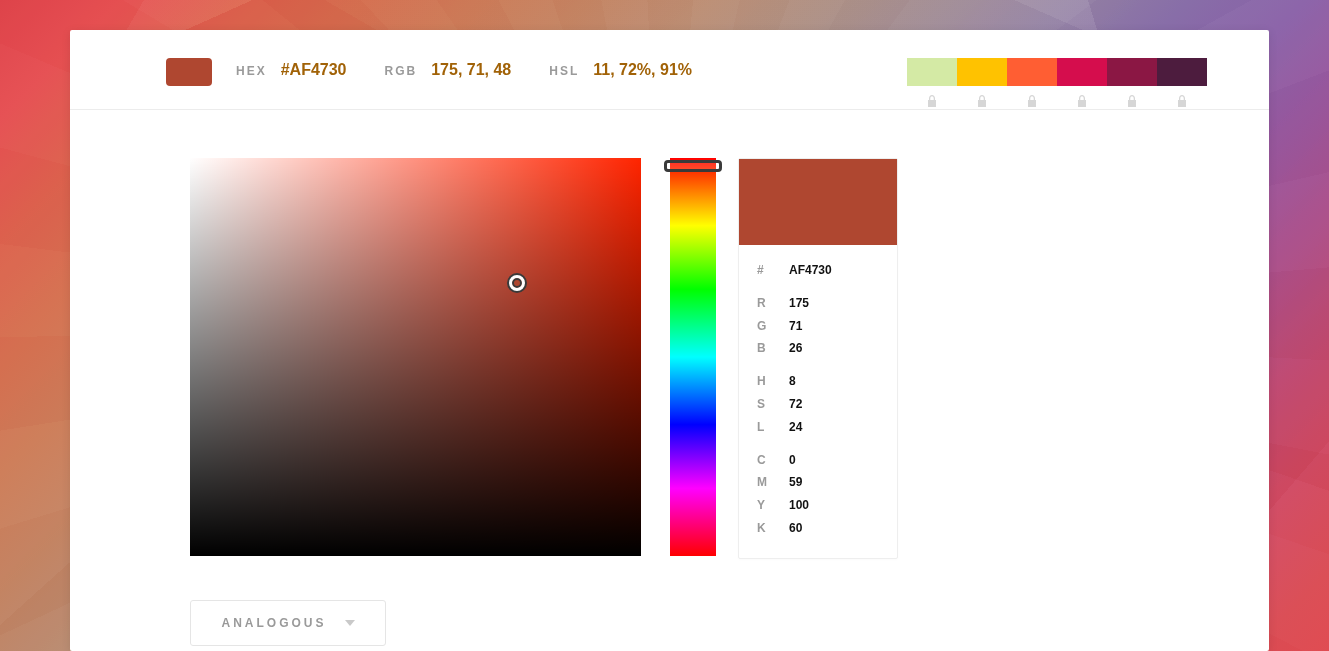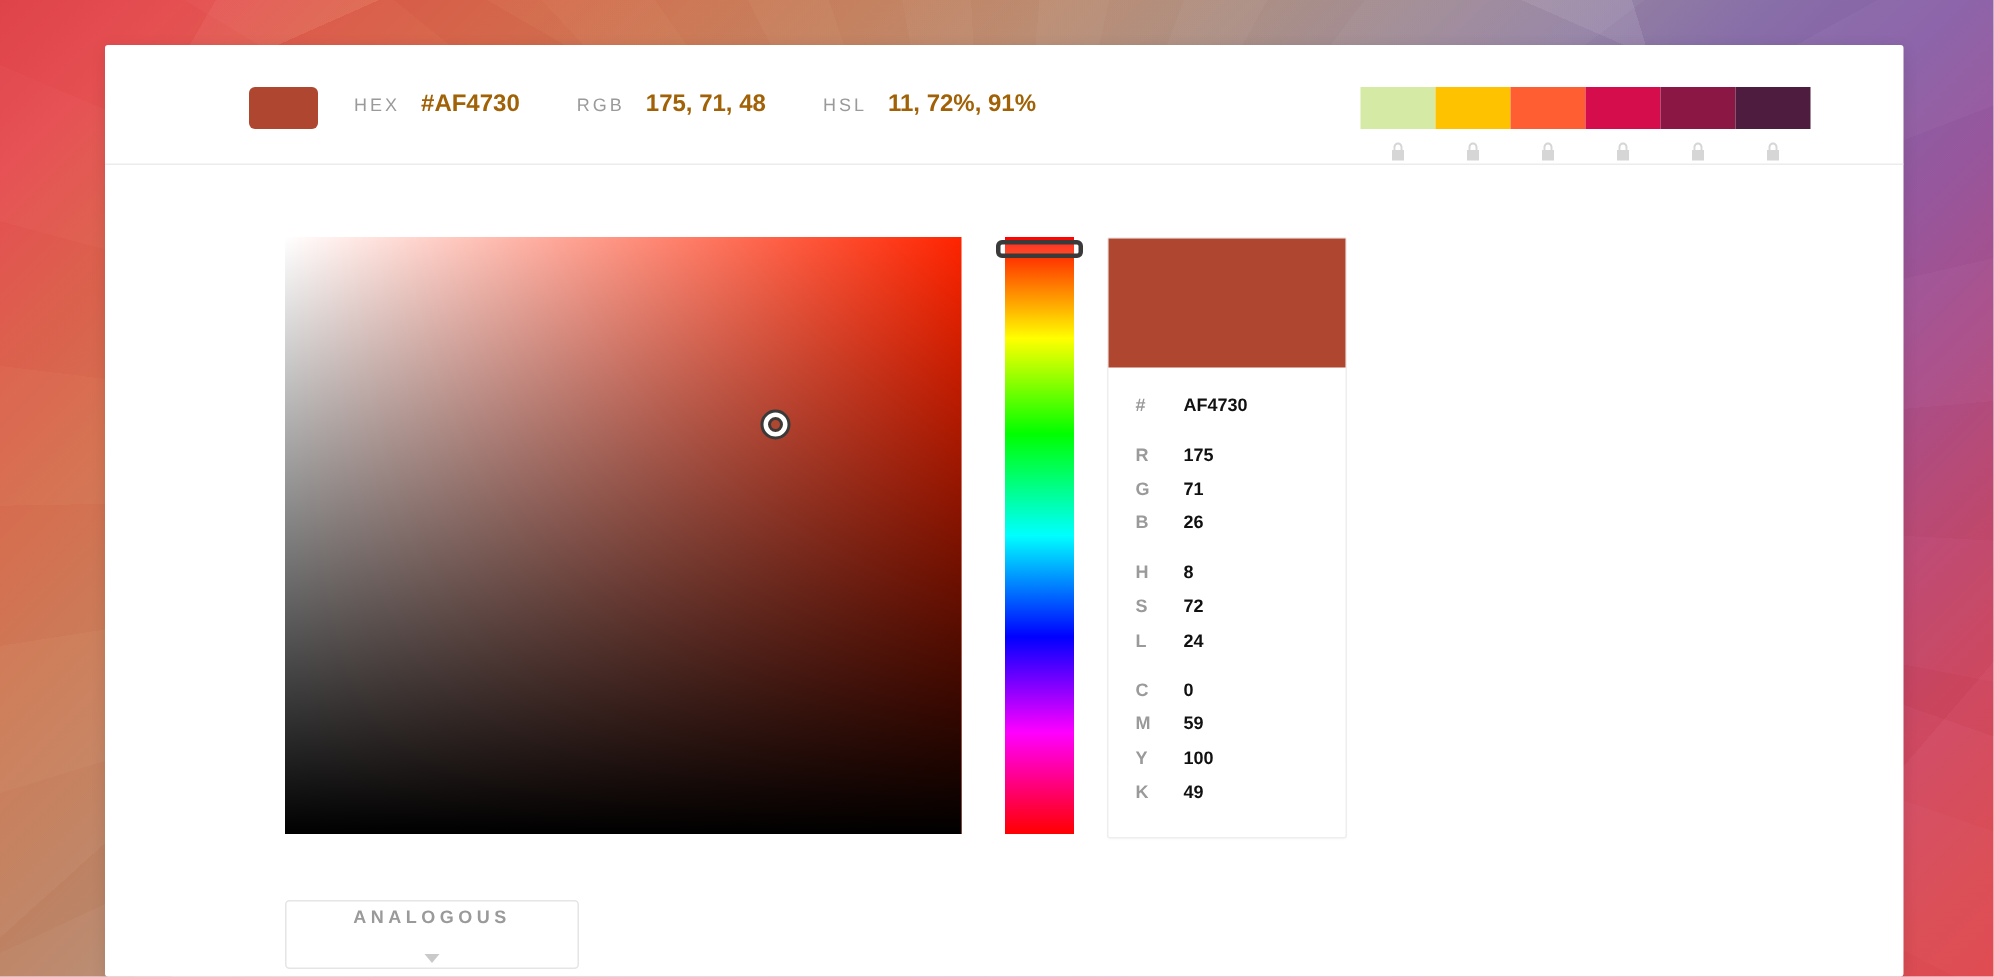--- a/index.html
+++ b/index.html
@@ -39,21 +39,21 @@
   .header {
     display:flex; align-items:center; height:80px;
     padding:0 30px 0 96px; border-bottom:1px solid #ececec;
     position:relative;
   }
   .swatch-main {
     position:absolute; left:96px; top:28px; width:46px; height:28px; border-radius:4px;
     background:#AF4730;
   }
   .meta { margin-left:70px; display:flex; align-items:baseline; gap:14px; }
-  .meta .lbl { font-size:12px; letter-spacing:2px; color:#9a9a9a; font-weight:400; }
+  .meta .lbl { font-size:12px; letter-spacing:2px; color:#9a9a9a; font-weight:700; }
   .meta .val { font-size:16px; font-weight:700; color:#a16207; }
 
   .palette { position:absolute; right:62px; top:28px; width:300px; }
   .palette-row { display:flex; height:28px; }
   .palette-row div { flex:1; }
   .locks { display:flex; margin-top:6px; }
   .locks .lock { flex:1; display:flex; justify-content:center; align-items:center; height:18px; cursor:pointer; }
   .lock svg { width:12px; height:14px; fill:#d6d6d6; }
 
   
@@ -102,21 +102,21 @@
   .info-row .k { width:14px; color:#9a9a9a; font-weight:700; }
   .info-row .v { font-weight:700; }
   .info-sep { height:10px; }
 
   
   .scheme-select {
     position:absolute; left:120px; top:490px; width:196px; height:46px;
     border:1px solid #e5e5e5; border-radius:3px; background:#fff;
     display:flex; align-items:center; justify-content:center; gap:18px;
     font-size:12px; letter-spacing:3px; color:#9a9a9a; font-weight:700;
-    cursor:pointer; user-select:none;flex-direction:column;
+    cursor:pointer; user-select:none;
   }
   .caret { width:0;height:0;border-left:5px solid transparent;border-right:5px solid transparent;border-top:6px solid #c9c9c9; }
 </style>
 </head>
 <body>
 
 <div class="bg"></div>
 
 <div class="app">
 
@@ -228,21 +228,21 @@
         <div class="info-row">
             <span class="k">M</span>
             <span class="v">59</span>
           </div>
         <div class="info-row">
             <span class="k">Y</span>
             <span class="v">100</span>
           </div>
         <div class="info-row">
             <span class="k">K</span>
-            <span class="v">49</span>
+            <span class="v">60</span>
           </div>
       </div>
     </div>
 
     <div class="scheme-select">
       <span>ANALOGOUS</span>
       <span class="caret"></span>
     </div>
 
   </div>

